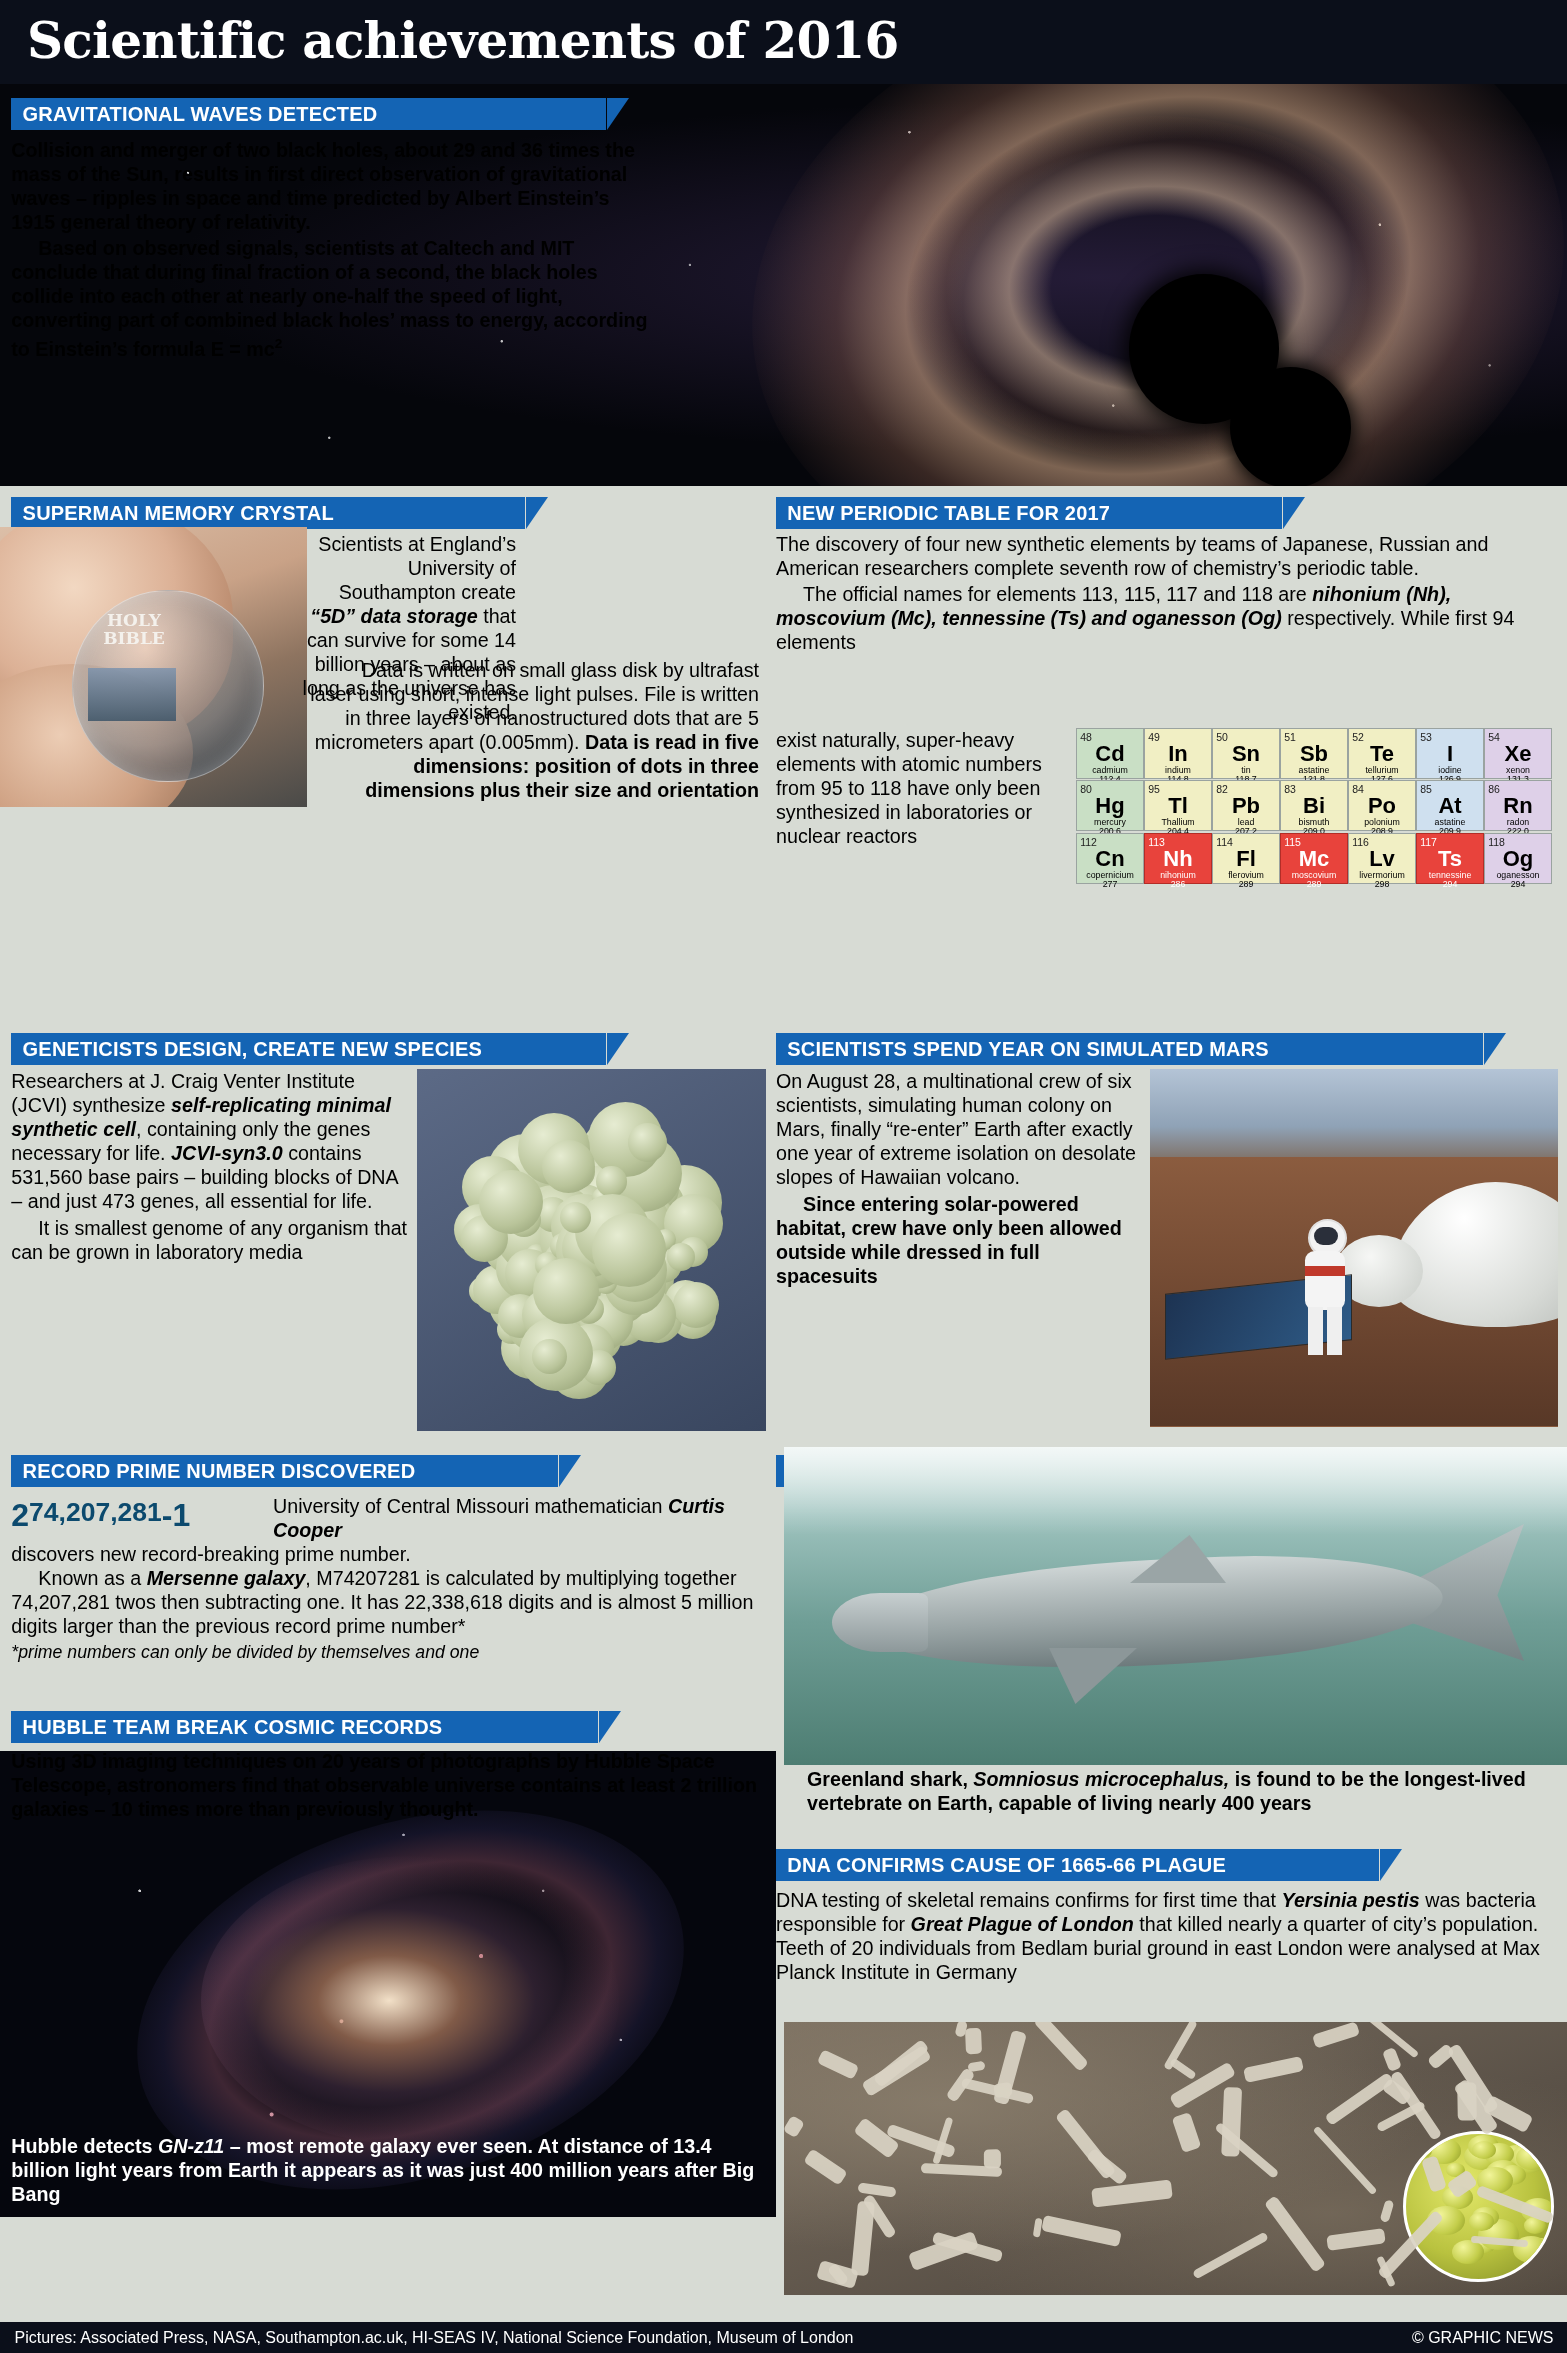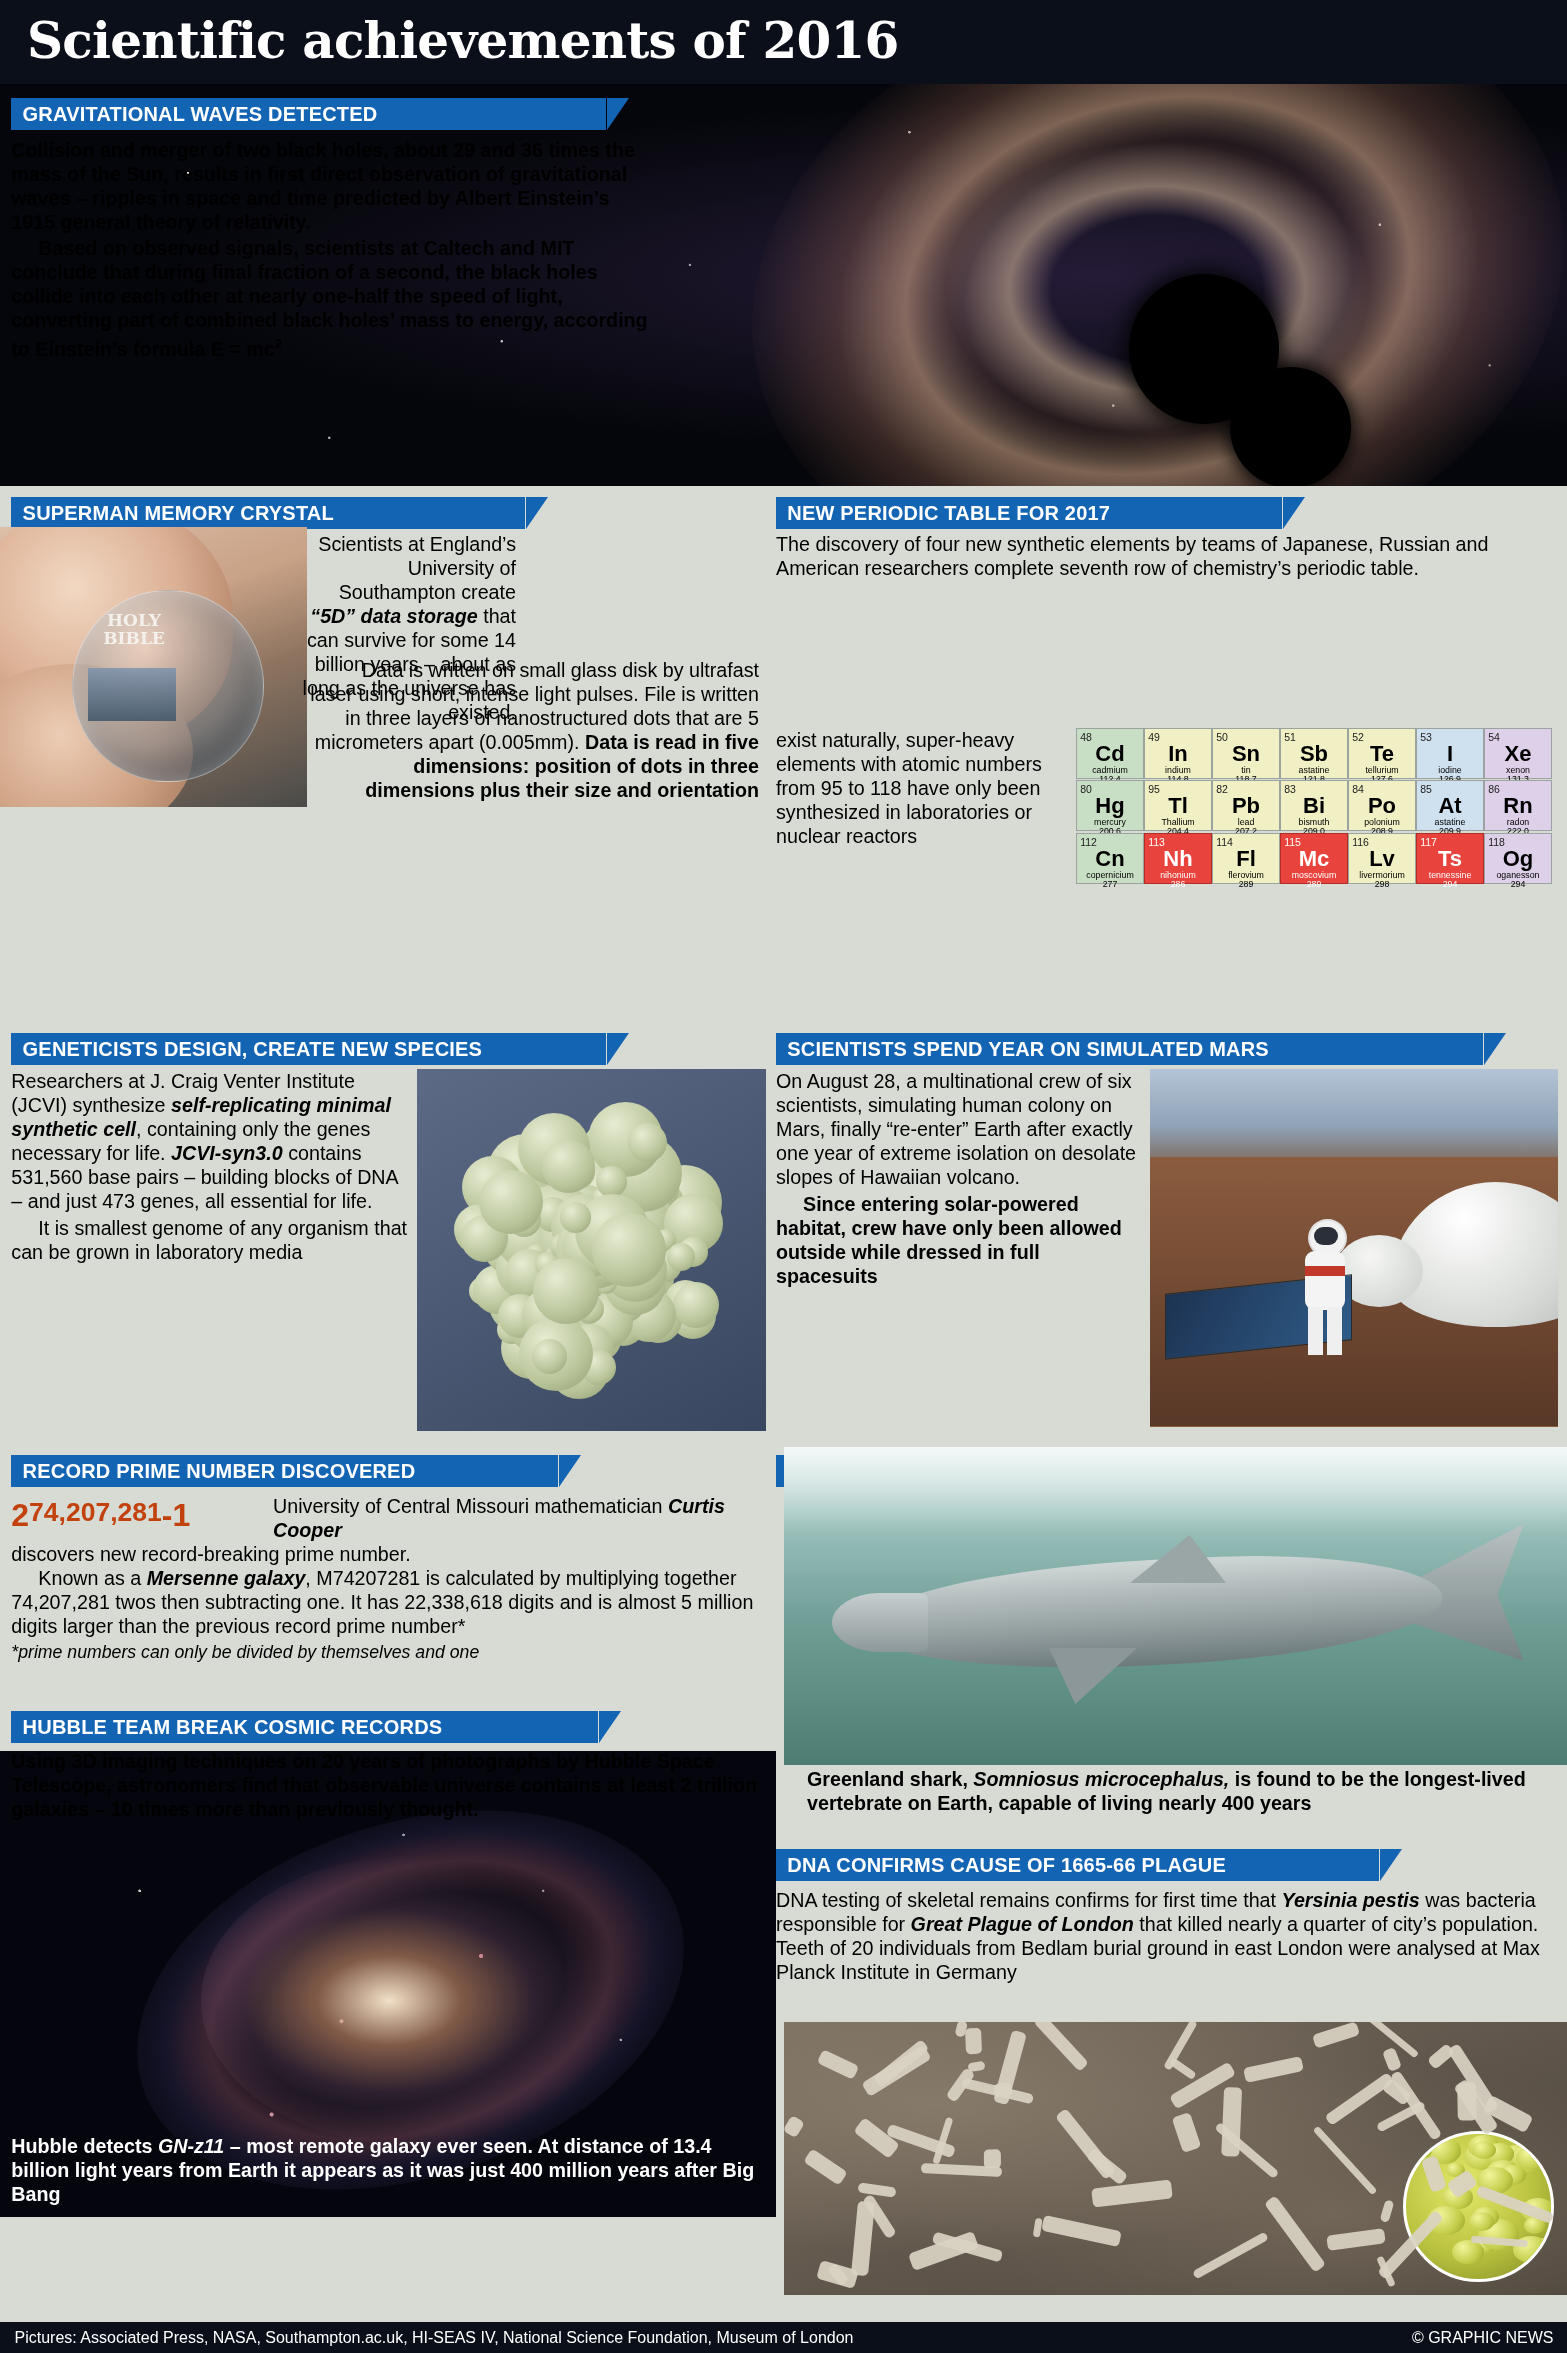--- a/index.html
+++ b/index.html
@@ -120,21 +120,21 @@
      radial-gradient(ellipse at 70% 70%, rgba(120,108,92,.8), rgba(80,72,60,0) 55%),
      linear-gradient(160deg,#7b6f60,#5b5248 60%,#4a423a 100%);}
   .bone{position:absolute;background:#d9d2c3;border-radius:4.8px;opacity:.92;}
   .bcircle{position:absolute;right:14.5px;bottom:13px;width:145px;height:145px;border-radius:50%;border:3.2px solid #fff;overflow:hidden;
      background:radial-gradient(circle at 40% 35%, #e3e86a, #b9c23f 55%, #7e8a24 100%);}
   .bdot{position:absolute;border-radius:50%;background:radial-gradient(circle at 35% 30%, #f2f59a, #c3cd4a 60%, #8e9a24 100%);}
 
   .caption{position:absolute;color:#fff;font-size:19.7px;line-height:24px;font-weight:bold;}
   .footer{position:absolute;left:0;top:2322px;width:1568px;height:32px;background:#0b0f1a;color:#fff;font-size:16px;display:flex;align-items:center;justify-content:space-between;padding:0 14.5px;box-sizing:border-box;}
 
-  .prime{position:absolute;left:11.3px;top:1497px;color:#c2410c;font-weight:bold;}
+  .prime{position:absolute;left:11.3px;top:1497px;color:#0c4a6e;font-weight:bold;}
   .prime .two{font-size:32px;}
   .prime .exp{font-size:26.5px;}
   .prime .minus{font-size:32px;}
 </style>
 </head>
 <body>
 
 <div class="page">
 
   <div class="titlebar">
@@ -174,20 +174,21 @@
   </div>
   <div class="blk" style="left:307px;top:658px;width:452px;">
     <div class="txt" style="text-align:right;text-indent:27px;"><span>Data is written on small glass disk by ultrafast laser using short, intense light pulses. File is written in three layers of nanostructured dots that are 5 micrometers apart (0.005mm). </span><b>Data is read in five dimensions: position of dots in three dimensions plus their size and orientation</b></div>
   </div>
 
   <div class="banner" style="left:776px;top:497px;width:506px;">
     <span>NEW PERIODIC TABLE FOR 2017</span>
   </div>
   <div class="blk" style="left:776px;top:532px;width:776px;">
     <div class="txt">The discovery of four new synthetic elements by teams of Japanese, Russian and American researchers complete seventh row of chemistry’s periodic table.</div>
+    <div class="txt" style="text-indent:27px;margin-top:1.6px;"><span>The official names for elements 113, 115, 117 and 118 are </span><i>nihonium (Nh), moscovium (Mc), tennessine (Ts) and oganesson (Og)</i><span> respectively. While first 94 elements</span></div>
   </div>
   <div class="blk" style="left:776px;top:728px;width:281px;">
     <div class="txt">exist naturally, super-heavy elements with atomic numbers from 95 to 118 have only been synthesized in laboratories or nuclear reactors</div>
   </div>
 
   <div class="ptable">
     <div class="prow" id="prow1" style="top:0;">
         <div class="pc grn">
           <span class="num">48</span>
           <div class="sym">Cd</div>

